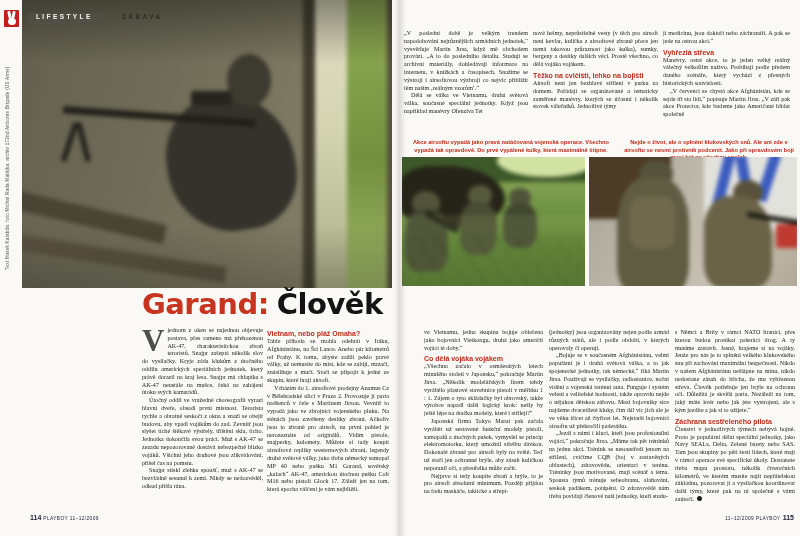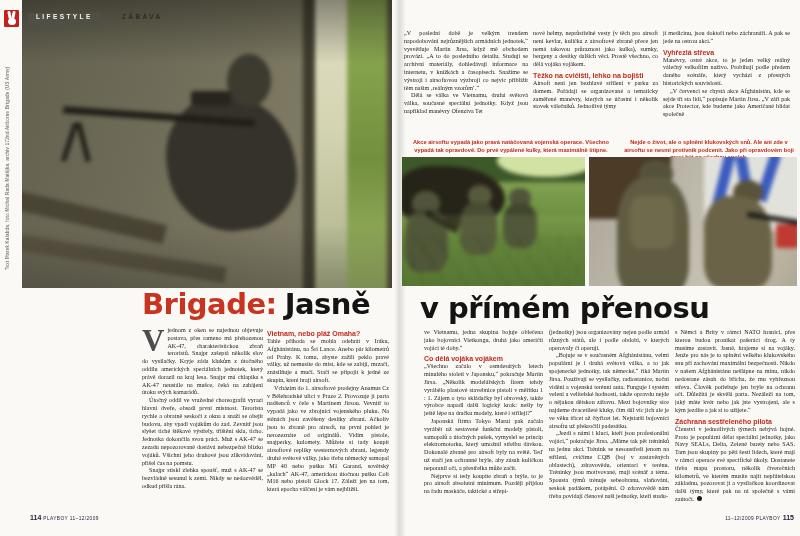--- a/index.html
+++ b/index.html
@@ -91,23 +91,22 @@
     <i class="ear e1"></i>
       <i class="ear e2"></i>
       <i class="hd"></i>
   </div>
   <div class="kicker-box">LIFESTYLE</div>
   <div class="kicker-sub">ZÁBAVA</div>
   <div class="vcredit">Text Marek Kalabda, foto Michal Rada Matějka, archiv 172nd Airborne Brigade (US Army)</div>
 
 
   <div class="title t-left">
-    <span class="t-red">Brigade:</span><span class="t-blk">Jasně</span>
-  </div>
-  <div class="title t-right">v přímém přenosu</div>
+    <span class="t-red">Garand:</span><span class="t-blk">Člověk</span>
+  </div>
 
   <div class="col" style="left:142px;top:327px;width:121px;height:203px;">
     <p class="first"><span class="dropcap">V</span><span>jednom z oken se najednou objevuje postava, přes rameno má přehozenou AK-47, charakteristickou zbraň teroristů. Snajpr zašeptá několik slov do vysílačky. Kryje záda klukům z útočného oddílu amerických speciálních jednotek, který právě dorazil na kraj lesa. Snajpr má chlapíka s AK-47 neustále na mušce, čeká na zahájení útoku svých kamarádů.</span></p>
     <p>Útočný oddíl ve vražedné choreografii vyrazí hlavní dveře, obsadí první místnost. Terorista rychle a obratně seskočí z okna a snaží se obejít budovu, aby vpadl vojákům do zad. Zevnitř jsou slyšet tiché štěkavé výstřely, tříštění skla, ticho. Jednotka dokončila svou práci. Muž s AK-47 se zezadu nepozorovaně dostává nebezpečně blízko vojáků. Všichni jeho druhové jsou zlikvidováni, přišel čas na pomstu.</p>
     <p>Snajpr stiskl zlehka spoušť, muž s AK-47 se bezvládně sesunul k zemi. Nikdy se nedozvěděl, odkud přišla rána.</p>
   </div>
   <div class="col" style="left:267px;top:327px;width:122px;height:203px;">
     <div class="colhead">Vietnam, nebo pláž Omaha?</div>
     <p class="first">Tahle příhoda se mohla odehrát v Iráku, Afghánistánu, na Šrí Lance. Anebo pár kilometrů od Prahy. K tomu, abyste zažili peklo pravé války, už nemusíte do míst, kde se zabíjí, mrzačí, znásilňuje a mučí. Stačí se připojit k jedné ze skupin, které hrají airsoft.</p>
     <p>Vcházím do 1. airsoftové prodejny Anamus Cz v Bělehradské ulici v Praze 2. Provozuje ji parta nadšenců v čele s Martinem Jirsou. Vevnitř to vypadá jako ve zbrojnici vojenského pluku. Na stěnách jsou zavěšeny desítky zbraní. Ačkoliv jsou to zbraně pro airsoft, na první pohled je nerozeznáte od originálů. Vidím pistole, snajperky, kulomety. Můžete si tady koupit airsoftové repliky westernových zbraní, legendy druhé světové války, jako třeba německý samopal MP 40 nebo pušku M1 Garand, sovětský „kalach“ AK-47, americkou útočnou pušku Colt M16 nebo pistoli Glock 17. Záleží jen na tom, která epocha válčení je vám nejbližší.</p>

